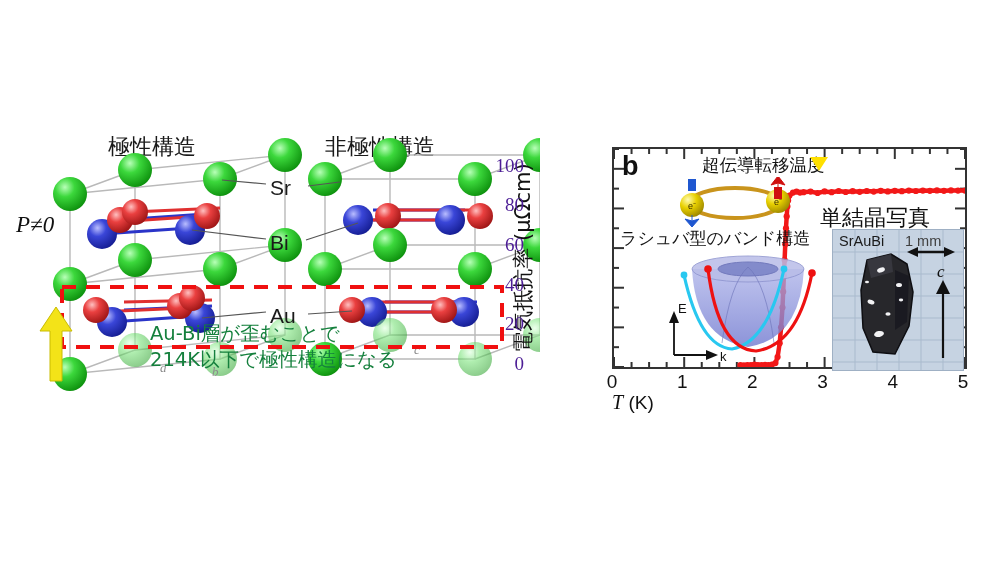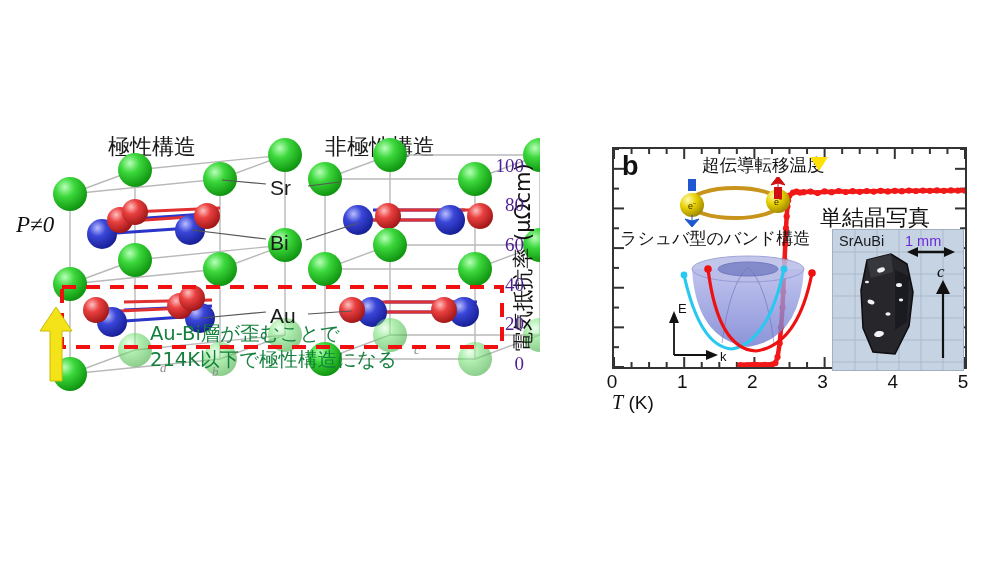--- a/index.html
+++ b/index.html
@@ -62,21 +62,21 @@
 
   #pair-ill{position:absolute;left:150px;top:48px;width:130px;height:50px;}
   #band-ill{position:absolute;left:140px;top:118px;width:175px;height:120px;}
 
   #photo-title{position:absolute;left:300px;top:74px;font-size:22px;color:#111;
                font-family:"DejaVu Sans",sans-serif;white-space:nowrap;}
   #photo-inset{position:absolute;left:300px;top:100px;width:130px;height:140px;
                background:#ccd8e6;border:1px solid #9fb0c4;overflow:hidden;margin-left:12px;}
   #photo-caption{position:absolute;left:6px;top:3px;font-size:14.5px;color:#1a1a1a;
                  font-family:"Liberation Sans",sans-serif;}
-  #photo-scale{position:absolute;left:72px;top:3px;font-size:14.5px;color:#6d28d9;
+  #photo-scale{position:absolute;left:72px;top:3px;font-size:14.5px;color:#404040;
                font-family:"Liberation Sans",sans-serif;}
   #photo-caxis{position:absolute;left:104px;top:32px;font-size:17px;color:#111;
                font-style:italic;font-family:"Liberation Serif",serif;}
 </style>
 </head>
 <body>
 
 <div class="fig">
 
   <div id="crystal-panel">

